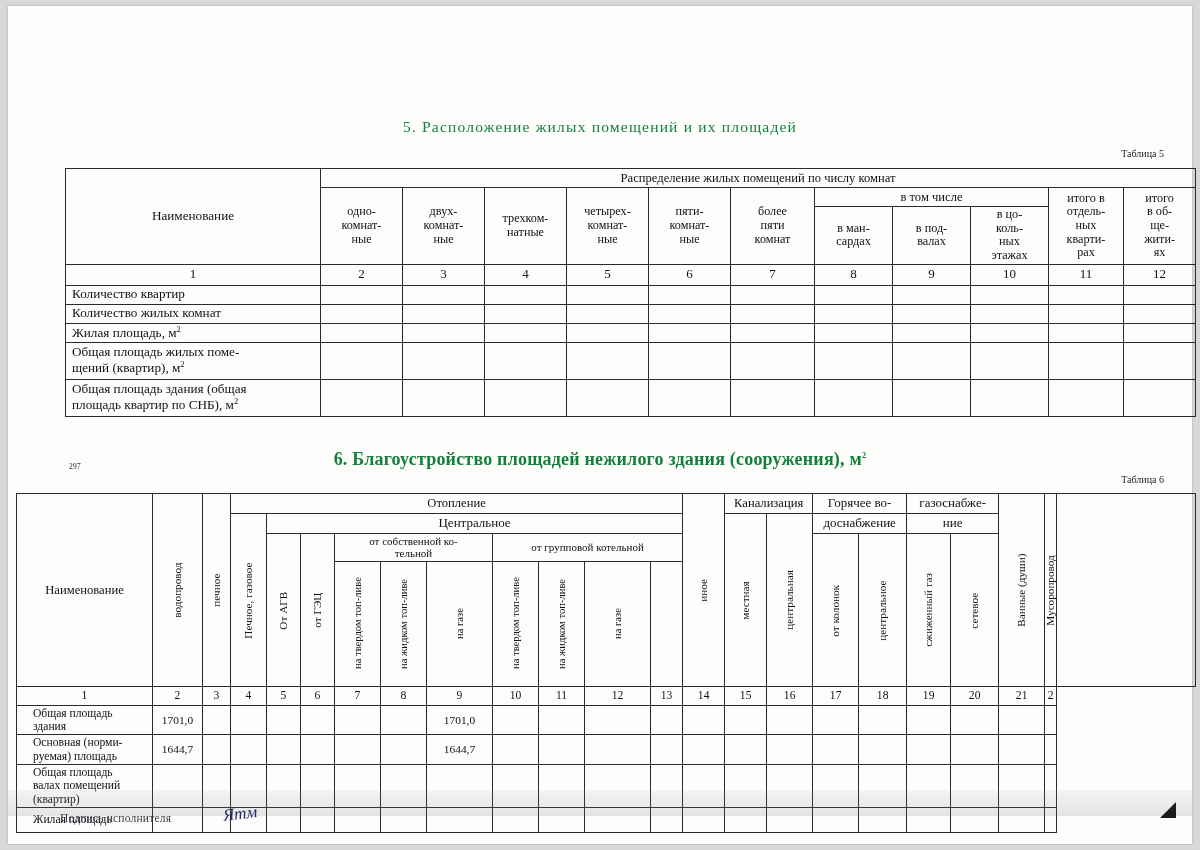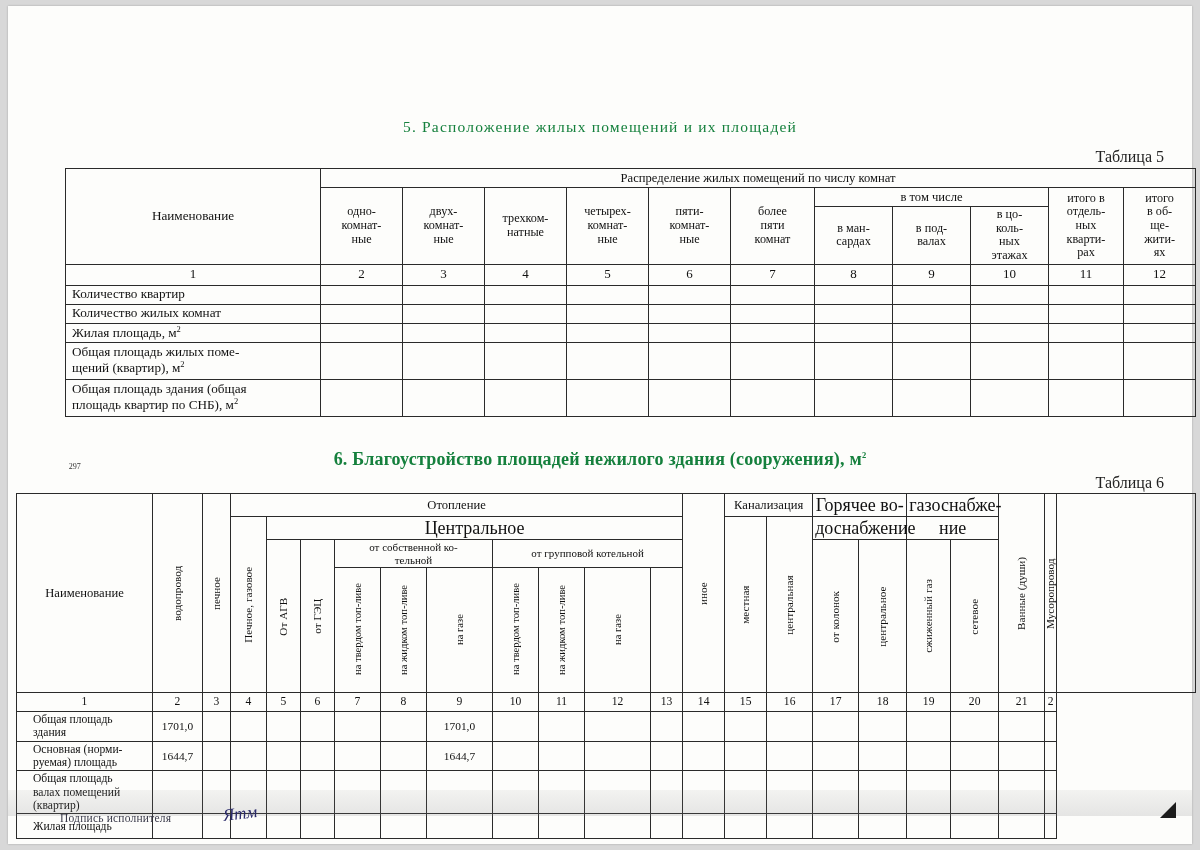--- a/index.html
+++ b/index.html
@@ -23,21 +23,21 @@
   }
   #title5{
     left:0;top:112px;width:1184px;
     font-size:15.5px;letter-spacing:1.2px;
   }
   #title6{
     left:0;top:443px;width:1184px;
     font-size:18px;font-weight:bold;letter-spacing:.2px;text-align:center;
   }
   .tbl-label{
-    position:absolute;font-size:16px;color:#222;
+    position:absolute;font-size:10px;color:#222;
   }
   #lab5{right:28px;top:142px;}
   #lab6{right:28px;top:468px;text-align:center;}
 
   table{
     border-collapse:collapse;
     position:absolute;
     table-layout:fixed;
     color:#111;
     background:transparent;
@@ -87,21 +87,21 @@
     line-height:1.05;
   }
   #t6 .vert2{
     writing-mode:vertical-rl;
     transform:rotate(180deg);
     font-size:10.6px;
     line-height:1.08;
     padding:2px 0;
   }
   #t6 .h-grp{font-size:12.6px;height:17px;}
-  #t6 .h-sub{font-size:18px;height:17px;}
+  #t6 .h-sub{font-size:13px;height:17px;}
   #t6 .numrow td{font-size:11.6px;height:16px;}
   #t6 .rowlabel{
     text-align:left;padding-left:16px;font-size:11.6px;line-height:1.15;
   }
   #t6 .datarow td{height:22px;}
   #t6 .namecol{font-size:12.6px;}
 
   .folio{
     position:absolute;left:60px;top:455px;
     font-size:9px;color:#333;

